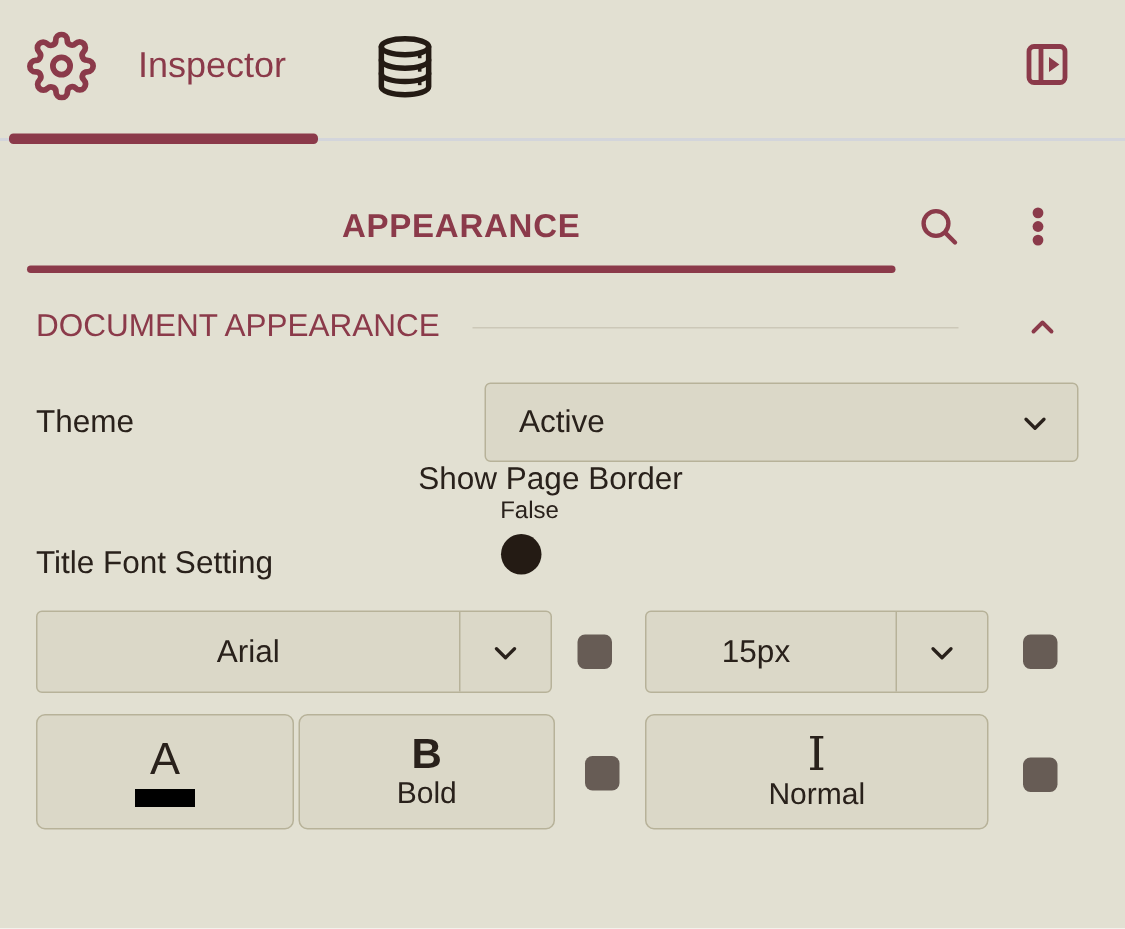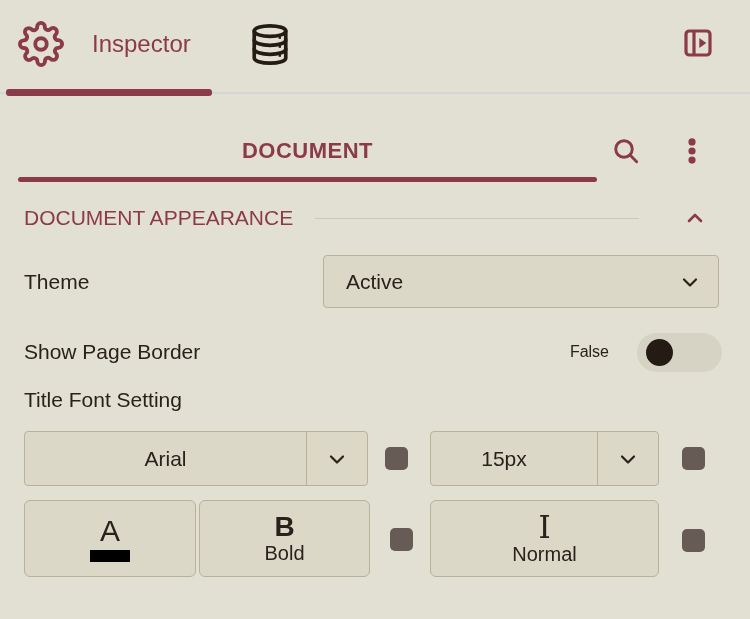--- a/index.html
+++ b/index.html
@@ -46,21 +46,21 @@
 
   
   .row{display:flex;align-items:center;}
   .label{font-size:21px;color:var(--text);}
   .theme-row{margin-top:17px;padding:0 31px 0 24px;justify-content:space-between;height:53px;}
   .combo{position:relative;display:flex;align-items:center;background:var(--control-fill);border:1px solid var(--control-border);border-radius:4px;height:53px;cursor:pointer;}
   .combo-theme{width:396px;}
   .combo-theme .combo-value{padding-left:22px;font-size:21px;}
   .combo-theme .caret{position:absolute;right:16px;top:50%;transform:translateY(-50%);}
 
-  .spb-row{margin-top:24px;padding:0 28px 0 24px;height:40px;}
+  .spb-row{padding:0 40px 0 24px;height:40px;flex-direction:column;}
   .spb-spacer{flex:1;}
   .toggle-value{font-size:16px;margin-right:28px;}
   .toggle{position:relative;width:85px;height:39px;border-radius:20px;background:var(--toggle-track);cursor:pointer;border:none;}
   .toggle-knob{position:absolute;left:9px;top:6px;width:27px;height:27px;border-radius:50%;background:var(--toggle-knob);}
 
   .tfs-label{display:block;margin-top:16px;padding-left:24px;height:22px;}
 
   .font-row{position:relative;height:55px;margin-top:21px;border-radius:24px;}
   .combo-split{height:55px;}
   .combo-font{position:absolute;left:24px;width:344px;}
@@ -123,21 +123,21 @@
           <line x1="9" y1="3" x2="9" y2="21"></line>
           <path d="M13 8.2l5.2 3.8-5.2 3.8z" fill="#8b3a4a" stroke="none"></path>
         </svg>
       </span>
     </button>
     <div class="topbar-divider"></div>
     <div class="tab-indicator"></div>
   </header>
 
   <div class="dash-row">
-    <div class="dash-title">DOCUMENT</div>
+    <div class="dash-title">APPEARANCE</div>
     <button class="icon-btn search-btn">
       <span>
         <svg width="32" height="32" viewBox="0 0 24 24" fill="none" stroke="#8b3a4a" stroke-width="2.2" stroke-linecap="round">
           <circle cx="10.5" cy="10.5" r="6.2"></circle>
           <line x1="15.2" y1="15.2" x2="20" y2="20"></line>
         </svg>
       </span>
     </button>
     <button class="icon-btn kebab-btn">
       <span>

